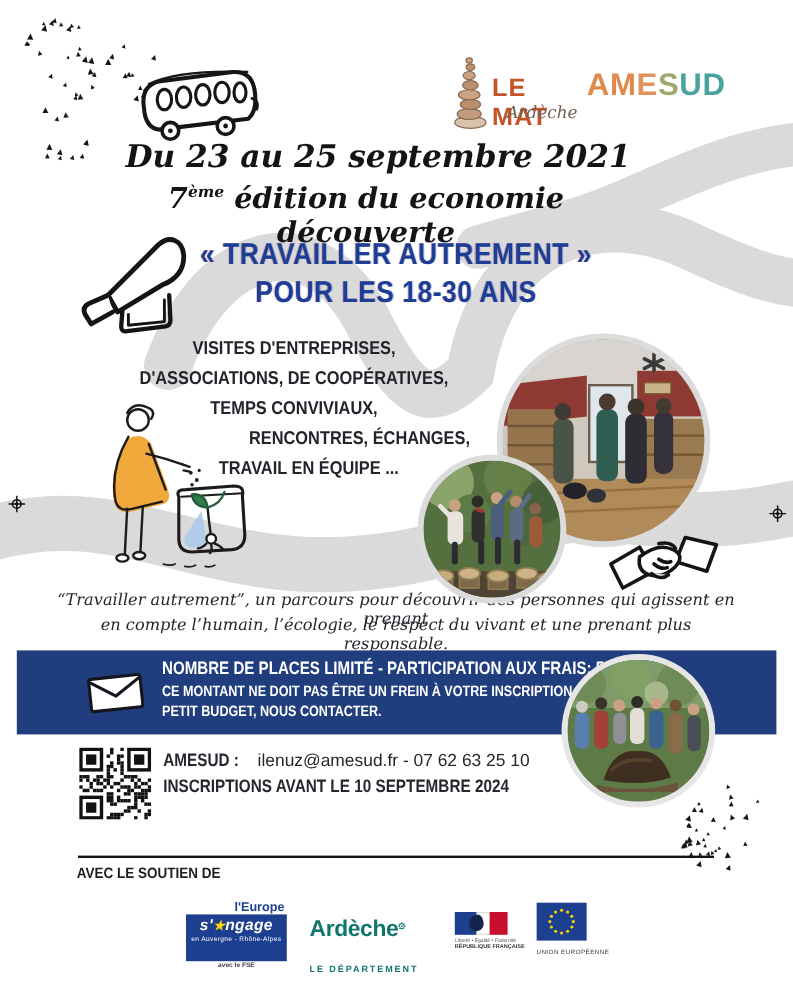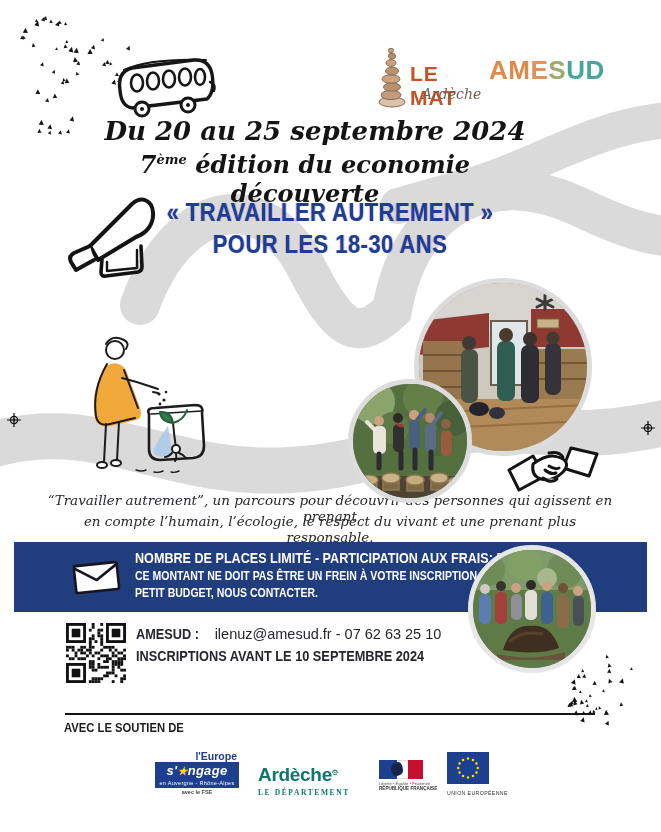--- a/index.html
+++ b/index.html
@@ -55,29 +55,29 @@
   .clabel{font-weight:bold;font-size:15px;display:inline-block;transform:scaleX(.85);transform-origin:0 50%;}
   .cvalue{font-size:14.5px;}
   .link{color:#2e86c5;text-decoration:underline;font-size:15px;}
   .qr{position:absolute;left:66px;top:623px;z-index:2;}
   
   .rule{left:65px;top:713px;width:530px;border-top:2px solid #141414;z-index:2;}
   .support{left:64px;top:721px;font-weight:bold;font-size:12.5px;color:#1c1c22;z-index:2;
            transform:scaleX(.9);transform-origin:0 0;}
   .logo-eu-engage{left:155px;top:750px;width:84px;z-index:2;font-weight:bold;}
   .lee-top{text-align:right;color:#1d3f8f;font-size:10.5px;padding-right:2px;}
-  .lee-main{background:#1d3f8f;color:#fff;text-align:center;padding:1px 0 0 0;}
+  .lee-main{background:#1d3f8f;color:#fff;text-align:center;padding:1px 0 13px 0;}
   .lee-engage{font-size:13px;font-style:italic;letter-spacing:.3px;}
   .lee-star{color:#ffd500;font-size:11px;}
   .lee-region{font-size:5.5px;font-weight:normal;padding:2px 0 2px 0;letter-spacing:.3px;}
   .lee-fse{text-align:center;font-size:5.5px;color:#444;padding-top:1px;}
   .logo-ardeche{left:258px;top:764px;z-index:2;color:#0f766e;}
   .ard-name{font-weight:bold;font-size:19px;letter-spacing:-.3px;}
   .ard-swirl{font-size:10px;vertical-align:super;}
-  .ard-sub{font-weight:bold;font-size:7.5px;letter-spacing:1.6px;margin-top:2px;font-family:Liberation Serif, serif;}
+  .ard-sub{font-weight:bold;font-size:7.5px;letter-spacing:1.6px;margin-top:17px;}
   .logo-rf{left:379px;top:760px;z-index:2;width:46px;}
   .rf-flag{display:flex;height:19px;width:44px;}
   .rf-b{background:#1d3f8f;width:40%;position:relative;}
   .rf-w{background:#fff;width:26%;border-top:1px solid #ddd;border-bottom:1px solid #ddd;}
   .rf-r{background:#c8102e;width:34%;}
   .rf-face{position:absolute;right:-6px;top:2px;width:12px;height:14px;background:#16234d;
            border-radius:60% 40% 55% 45%/55% 60% 40% 45%;}
   .rf-motto{font-size:4.2px;color:#555;margin-top:1.5px;white-space:nowrap;}
   .rf-name{font-size:4.6px;color:#333;font-weight:bold;white-space:nowrap;}
   .logo-ue{left:447px;top:752px;z-index:2;}
@@ -214,37 +214,44 @@
         <ellipse cx="14" cy="25" rx="6.5" ry="3.8" fill="#b8906f"></ellipse>
         <ellipse cx="13" cy="17" rx="5" ry="3.4" fill="#c9a284"></ellipse>
         <ellipse cx="14" cy="10" rx="3.6" ry="2.8" fill="#b8906f"></ellipse>
         <ellipse cx="13" cy="4.5" rx="2.6" ry="2.2" fill="#caa384"></ellipse>
       </g>
     </svg>
     <div class="lemat-name">LE MAT</div>
     <div class="lemat-region">Ardèche</div>
   </div>
 
-  <div class="abs dates script">Du 20 au 25 septembre 2024</div>
+  <div class="abs dates script">Du 23 au 25 septembre 2021</div>
   <div class="abs edition script">
     <span>7</span><sup>ème</sup><span> édition du economie découverte</span>
   </div>
 
   <div class="abs title title1">« TRAVAILLER AUTREMENT »</div>
   <div class="abs title title2">POUR LES 18-30 ANS</div>
 
   <svg class="sketch" style="left:56px;top:186px;" width="118" height="102" viewBox="0 0 118 102">
     <g stroke="#141414" fill="#ffffff" stroke-linejoin="round" stroke-linecap="round">
       <path d="M34 60 L76 18 C86 9 96 15 97 26 C98 38 91 47 80 51 L42 74 Z" stroke-width="4"></path>
       <path d="M34 60 L18 67 Q12 70 15 76 L20 84 L38 74" stroke-width="4"></path>
       <path d="M46 73 L45 86 Q45 91 50 90 L82 86 Q86 85 86 81 L85 60" stroke-width="3.6" fill="none"></path>
       <path d="M51 76 L51 85 L81 82 L81 64" stroke-width="2.4" fill="none"></path>
     </g>
   </svg>
 
+  <div class="abs activities">
+    <div>VISITES D'ENTREPRISES,</div>
+    <div>D'ASSOCIATIONS, DE COOPÉRATIVES,</div>
+    <div>TEMPS CONVIVIAUX,</div>
+    <div class="act4">RENCONTRES, ÉCHANGES,</div>
+    <div class="act5">TRAVAIL EN ÉQUIPE ...</div>
+  </div>
 
   <svg class="sketch" style="left:76px;top:330px;" width="142" height="148" viewBox="0 0 142 148">
     <path d="M30 36 Q14 62 19 88 Q21 99 35 96 L60 90 Q68 88 63 75 L50 40 Q42 29 30 36 Z" fill="#f2a93b"></path>
     <path d="M92 96 Q86 104 78 118 Q76 124 82 126 Q92 128 96 120" fill="#a9c9e8" opacity=".85"></path>
     <g stroke="#1c1c1c" fill="none" stroke-width="2" stroke-linecap="round" stroke-linejoin="round">
       <circle cx="39" cy="20" r="9" fill="#ffffff"></circle>
       <path d="M30 14 Q36 4 48 10 Q54 13 50 19"></path>
       <path d="M31 34 Q16 60 20 86 Q22 97 34 94 L59 88"></path>
       <path d="M48 40 L62 78"></path>
       <path d="M46 48 Q62 52 76 57"></path>

